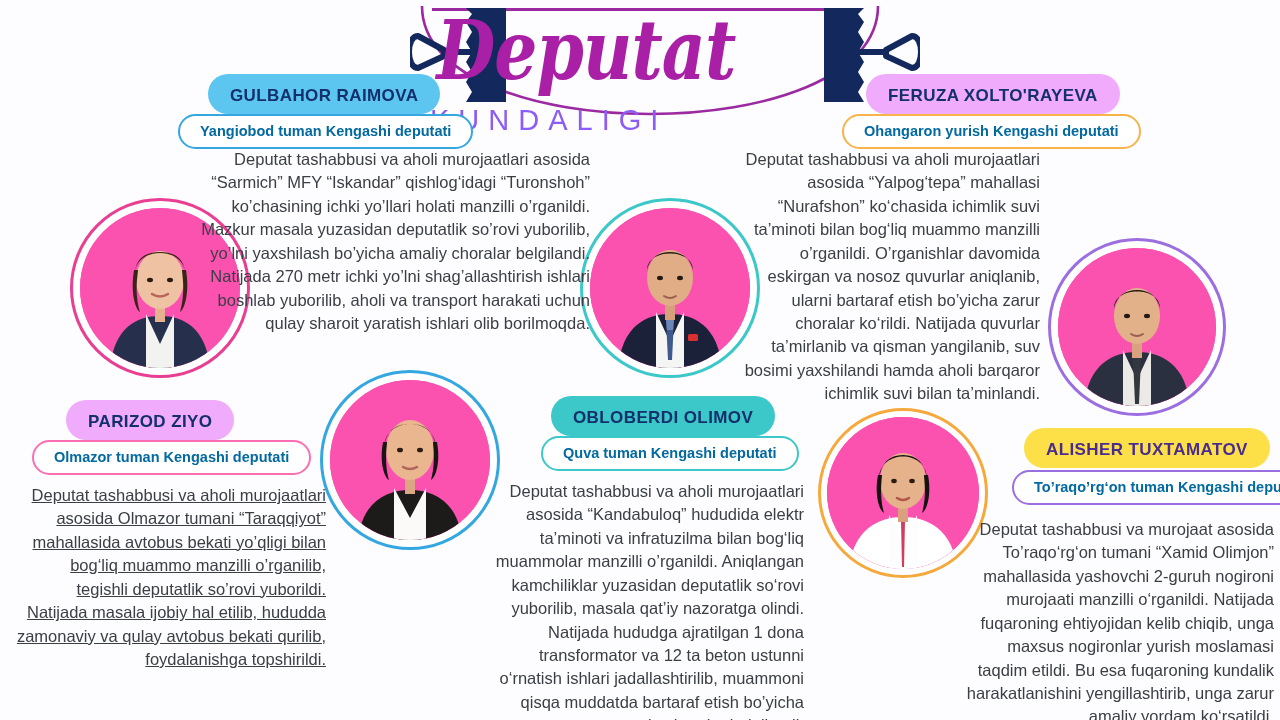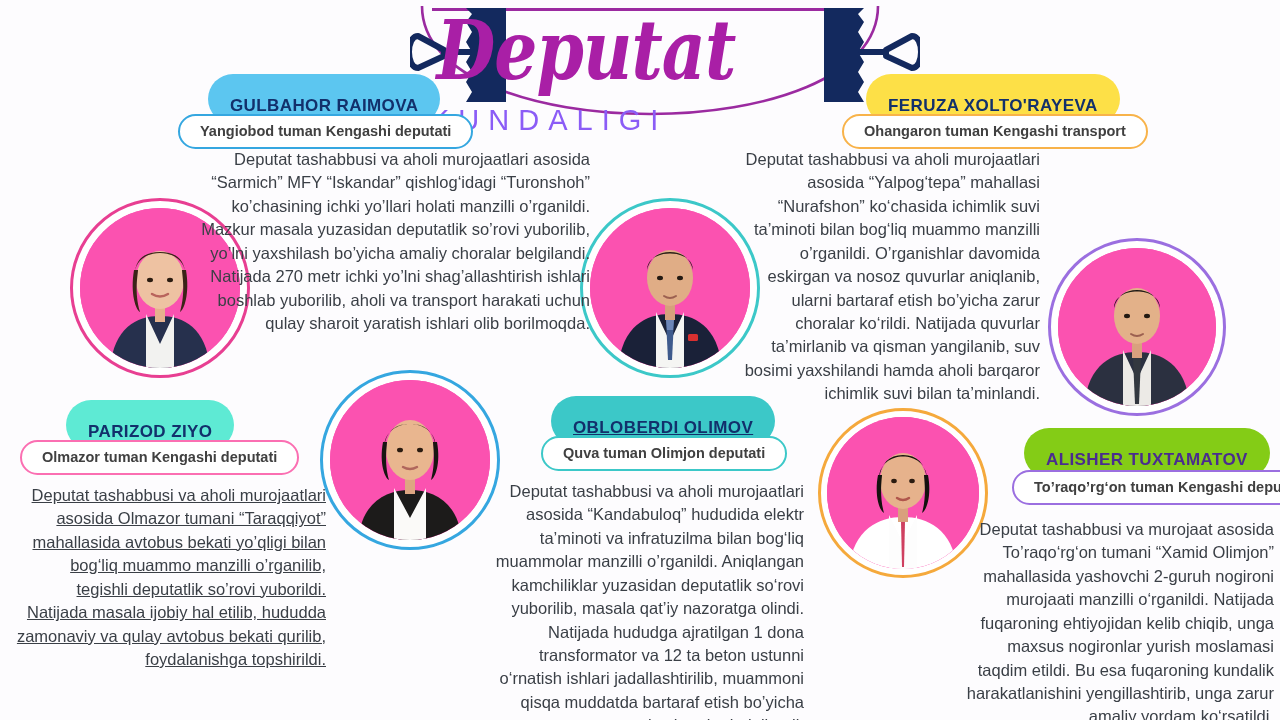--- a/index.html
+++ b/index.html
@@ -48,36 +48,36 @@
   .clip { position: absolute; top: 6px; }
   .clip.left  { left: 410px; }
   .clip.right { left: 810px; }
 
   .arc { position: absolute; left: 370px; top: 0px; pointer-events: none; }
 
   
   .namepill {
     position: absolute;
     border-radius: 40px;
-    padding: 22px 22px 8px;
+    padding: 12px 22px 8px;
     font-size: 17px;
     font-weight: bold;
     letter-spacing: 0.4px;
     white-space: nowrap;
     color: #12306b;
   }
   .rolepill {
     position: absolute;
     border-radius: 40px;
     padding: 7px 20px 8px;
     font-size: 14.5px;
     font-weight: bold;
     white-space: nowrap;
     background: #ffffff;
-    color: #404040;
+    color: #0369a1;
     border: 2px solid #35a7e0;
   }
 
   
   .body-text {
     position: absolute;
     text-align: right;
     font-size: 16.5px;
     line-height: 1.42;
     color: #3a3f46;
@@ -225,29 +225,29 @@
         <ellipse cx="85" cy="64" rx="2.8" ry="2.2" fill="#2b1b10"></ellipse>
         <path d="M70 81 Q76 85 82 81" stroke="#b0564c" stroke-width="2.4" fill="none" stroke-linecap="round"></path>
       </svg>
     </div>
   </div>
 
   <div class="namepill" style="left:208px; top:74px; background:#5cc6f0;">GULBAHOR RAIMOVA</div>
   <div class="rolepill" style="left:178px; top:114px; border-color:#35a7e0;">Yangiobod tuman Kengashi deputati</div>
   <div class="body-text" style="left:200px; top:148px; width:390px;">Deputat tashabbusi va aholi murojaatlari asosida “Sarmich” MFY “Iskandar” qishlog‘idagi “Turonshoh” ko’chasining ichki yo’llari holati manzilli o’rganildi. Mazkur masala yuzasidan deputatlik so’rovi yuborilib, yo’lni yaxshilash bo’yicha amaliy choralar belgilandi. Natijada 270 metr ichki yo’lni shag’allashtirish ishlari boshlab yuborilib, aholi va transport harakati uchun qulay sharoit yaratish ishlari olib borilmoqda.</div>
 
-  <div class="namepill" style="left:866px; top:74px; background:#fde047;">FERUZA XOLTO'RAYEVA</div>
-  <div class="rolepill" style="left:842px; top:114px; border-color:#f8b34a;">Ohangaron tuman Kengashi transport</div>
+  <div class="namepill" style="left:866px; top:74px; background:#f0abfc;">FERUZA XOLTO'RAYEVA</div>
+  <div class="rolepill" style="left:842px; top:114px; border-color:#f8b34a;">Ohangaron yurish Kengashi deputati</div>
   <div class="body-text" style="left:740px; top:148px; width:300px;">Deputat tashabbusi va aholi murojaatlari asosida “Yalpog‘tepa” mahallasi “Nurafshon” ko‘chasida ichimlik suvi ta’minoti bilan bog‘liq muammo manzilli o’rganildi. O’rganishlar davomida eskirgan va nosoz quvurlar aniqlanib, ularni bartaraf etish bo’yicha zarur choralar ko‘rildi. Natijada quvurlar ta’mirlanib va qisman yangilanib, suv bosimi yaxshilandi hamda aholi barqaror ichimlik suvi bilan ta’minlandi.</div>
 
-  <div class="namepill" style="left:66px; top:400px; background:#5eead4;">PARIZOD ZIYO</div>
-  <div class="rolepill" style="left:20px; top:440px; border-color:#fb6fb2;text-align:right;">Olmazor tuman Kengashi deputati</div>
+  <div class="namepill" style="left:66px; top:400px; background:#f0abfc;">PARIZOD ZIYO</div>
+  <div class="rolepill" style="left:32px; top:440px; border-color:#fb6fb2;text-align:right;">Olmazor tuman Kengashi deputati</div>
   <div class="body-text" style="left:16px; top:484px; width:310px;text-decoration:underline;">Deputat tashabbusi va aholi murojaatlari asosida Olmazor tumani “Taraqqiyot” mahallasida avtobus bekati yo’qligi bilan bog‘liq muammo manzilli o’rganilib, tegishli deputatlik so’rovi yuborildi. Natijada masala ijobiy hal etilib, hududda zamonaviy va qulay avtobus bekati qurilib, foydalanishga topshirildi.</div>
 
-  <div class="namepill" style="left:551px; top:396px; background:#3cc8c8;text-decoration:underline;">OBLOBERDI OLIMOV</div>
-  <div class="rolepill" style="left:541px; top:436px; border-color:#3cc8c8;">Quva tuman Olimjon deputati</div>
+  <div class="namepill" style="left:551px; top:396px; background:#3cc8c8;">OBLOBERDI OLIMOV</div>
+  <div class="rolepill" style="left:541px; top:436px; border-color:#3cc8c8;">Quva tuman Kengashi deputati</div>
   <div class="body-text" style="left:494px; top:480px; width:310px;">Deputat tashabbusi va aholi murojaatlari asosida “Kandabuloq” hududida elektr ta’minoti va infratuzilma bilan bog‘liq muammolar manzilli o’rganildi. Aniqlangan kamchiliklar yuzasidan deputatlik so‘rovi yuborilib, masala qat’iy nazoratga olindi. Natijada hududga ajratilgan 1 dona transformator va 12 ta beton ustunni o‘rnatish ishlari jadallashtirilib, muammoni qisqa muddatda bartaraf etish bo’yicha aniq choralar belgilandi.</div>
 
-  <div class="namepill" style="left:1024px; top:428px; background:#84cc16; color:#4a2c8f;">ALISHER TUXTAMATOV</div>
+  <div class="namepill" style="left:1024px; top:428px; background:#fde047; color:#4a2c8f;">ALISHER TUXTAMATOV</div>
   <div class="rolepill" style="left:1012px; top:470px; border-color:#9b6fe0;">To’raqo’rg‘on tuman Kengashi deputati</div>
   <div class="body-text" style="left:962px; top:518px; width:312px;">Deputat tashabbusi va murojaat asosida To’raqo‘rg‘on tumani “Xamid Olimjon” mahallasida yashovchi 2-guruh nogironi murojaati manzilli o‘rganildi. Natijada fuqaroning ehtiyojidan kelib chiqib, unga maxsus nogironlar yurish moslamasi taqdim etildi. Bu esa fuqaroning kundalik harakatlanishini yengillashtirib, unga zarur amaliy yordam ko‘rsatildi.</div>
 
 </div>
 
 </body></html>

